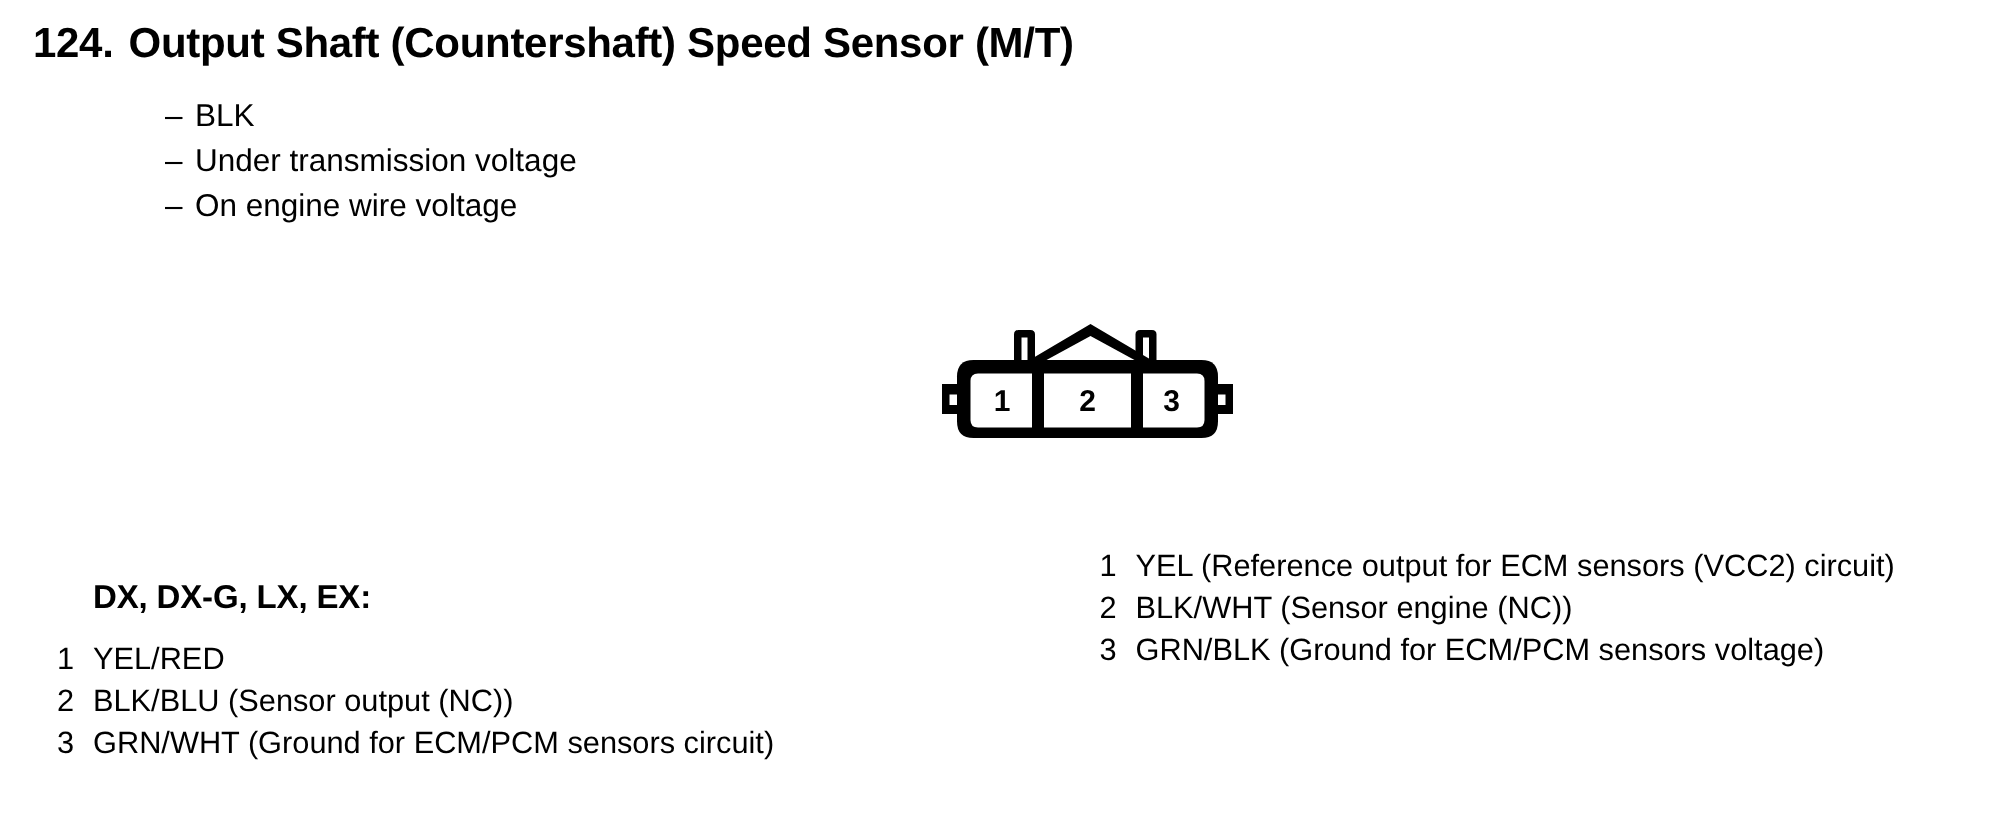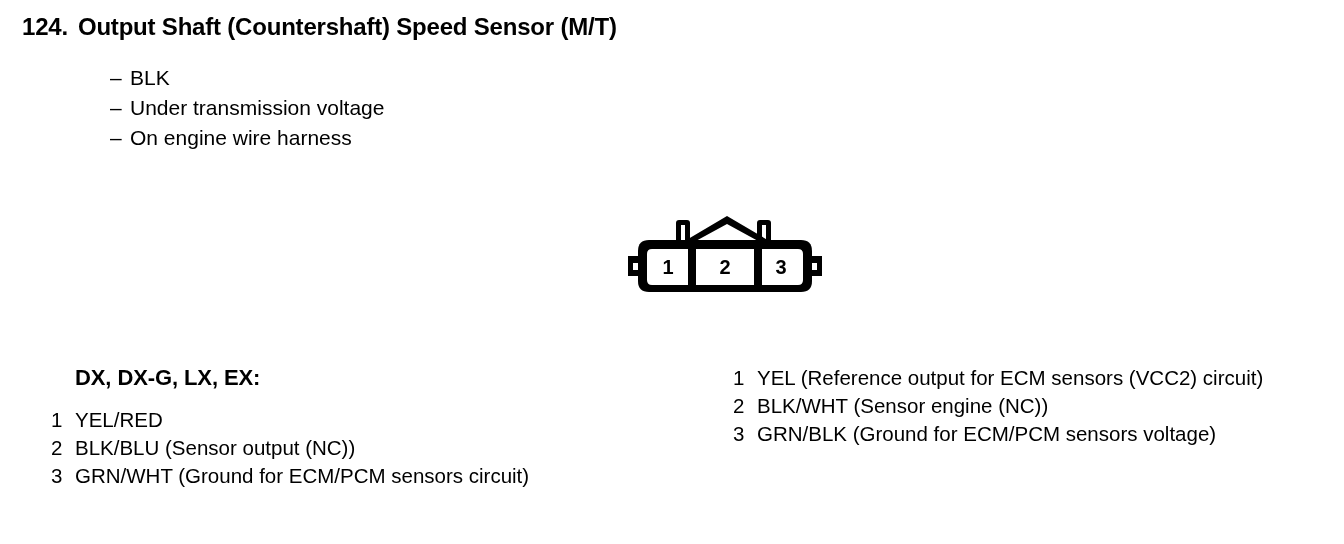--- a/index.html
+++ b/index.html
@@ -16,21 +16,21 @@
     font-family: "Liberation Sans", sans-serif;
     color: #000000;
     -webkit-font-smoothing: none;
   }
 
   
   .page-title {
     position: absolute;
     left: 22px;
     top: 14px;
-    font-size: 24px;
+    font-size: 28px;
     font-weight: bold;
     letter-spacing: -0.2px;
     white-space: nowrap;
     line-height: 1.1;
   }
   .page-title .num {
     margin-right: 10px;
   }
 
   
@@ -63,21 +63,21 @@
     display: block;
   }
 
   
   .col {
     position: absolute;
     font-size: 20.5px;
     line-height: 28px;
     white-space: nowrap;
   }
-  .col-left  { left: 38px;  top: 364px; margin-left: 13px; }
+  .col-left  { left: 38px;  top: 384px; }
   .col-right { left: 733px; top: 364px; }
 
   .col-heading {
     font-size: 22px;
     font-weight: bold;
     margin-left: 24px;
     margin-bottom: 14px;
     letter-spacing: -0.1px;
   }
   .pin-row {
@@ -106,21 +106,21 @@
   <div class="bullet-row">
     <span class="bullet-dash">–</span>
     <span>BLK</span>
   </div>
   <div class="bullet-row">
     <span class="bullet-dash">–</span>
     <span>Under transmission voltage</span>
   </div>
   <div class="bullet-row">
     <span class="bullet-dash">–</span>
-    <span>On engine wire harness</span>
+    <span>On engine wire voltage</span>
   </div>
 </div>
 
 <div class="connector-wrap">
   <svg class="connector-svg" width="210" height="95" viewBox="0 0 210 95">
 
     <g>
       <path d="M56 15 q0 -3 3 -3 h8 q3 0 3 3 v22 h-14 z" fill="#000000"></path>
       <rect x="61" y="17" width="4" height="15" fill="#ffffff"></rect>
     </g>

